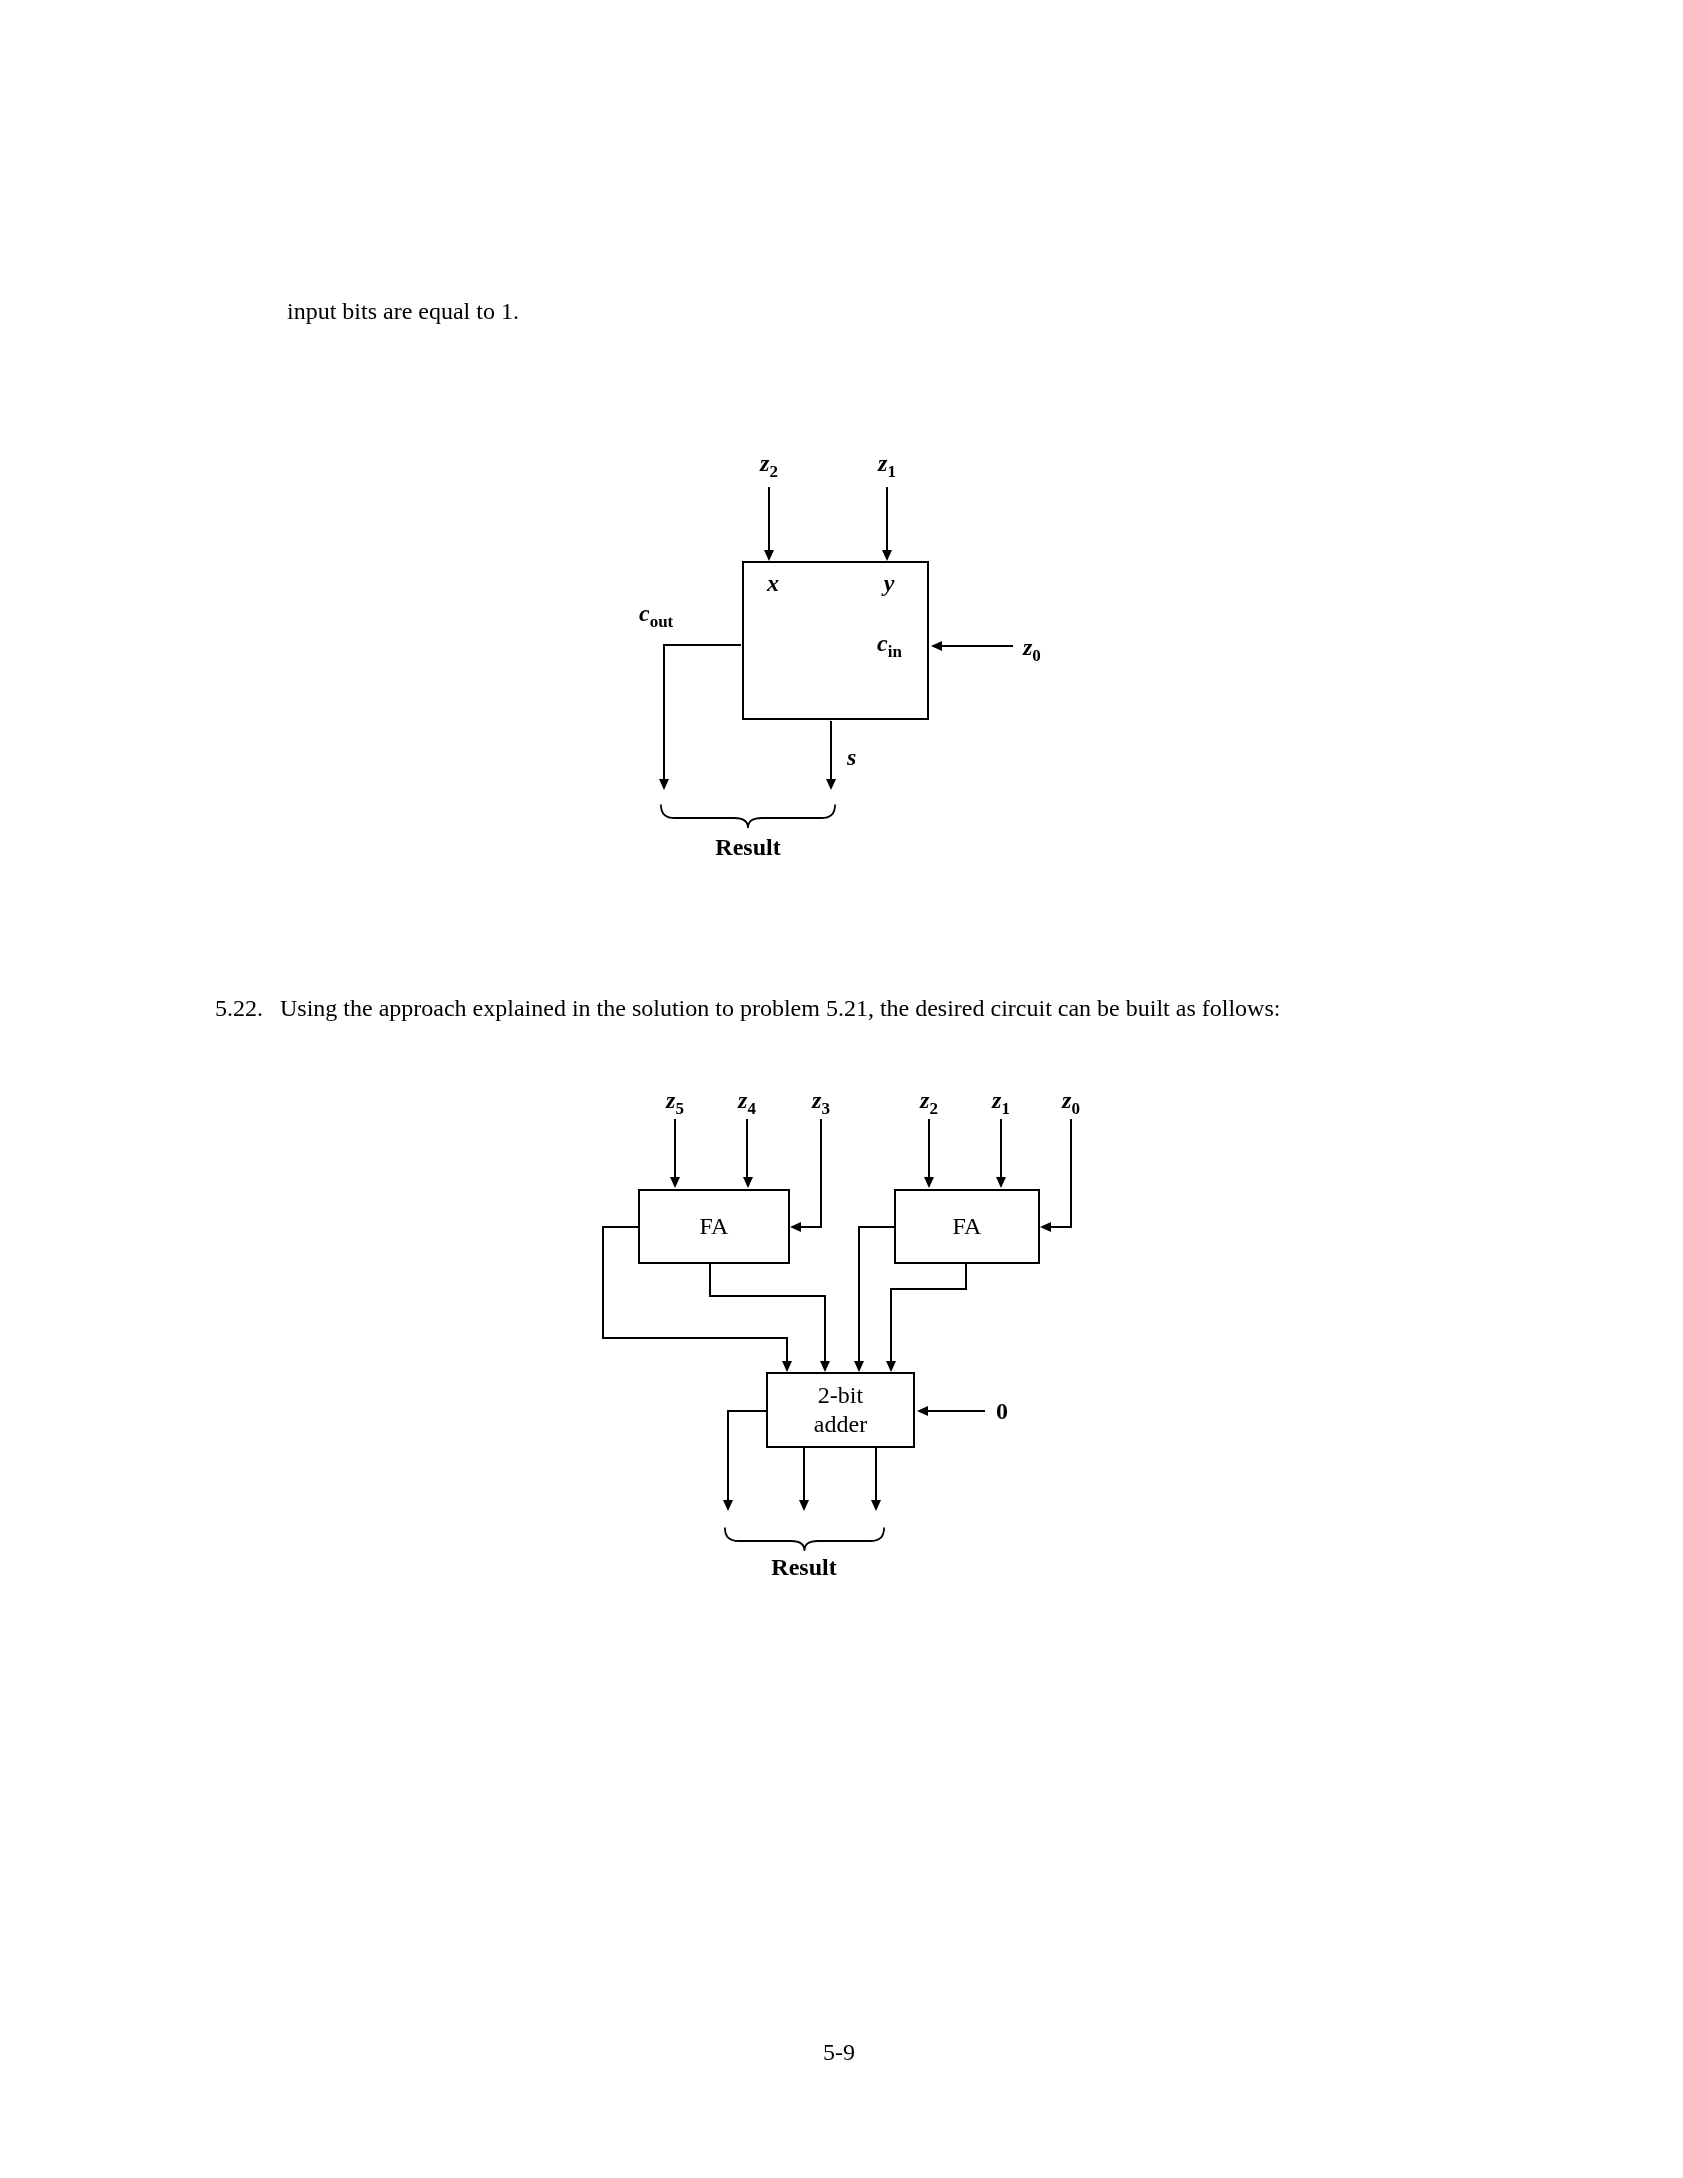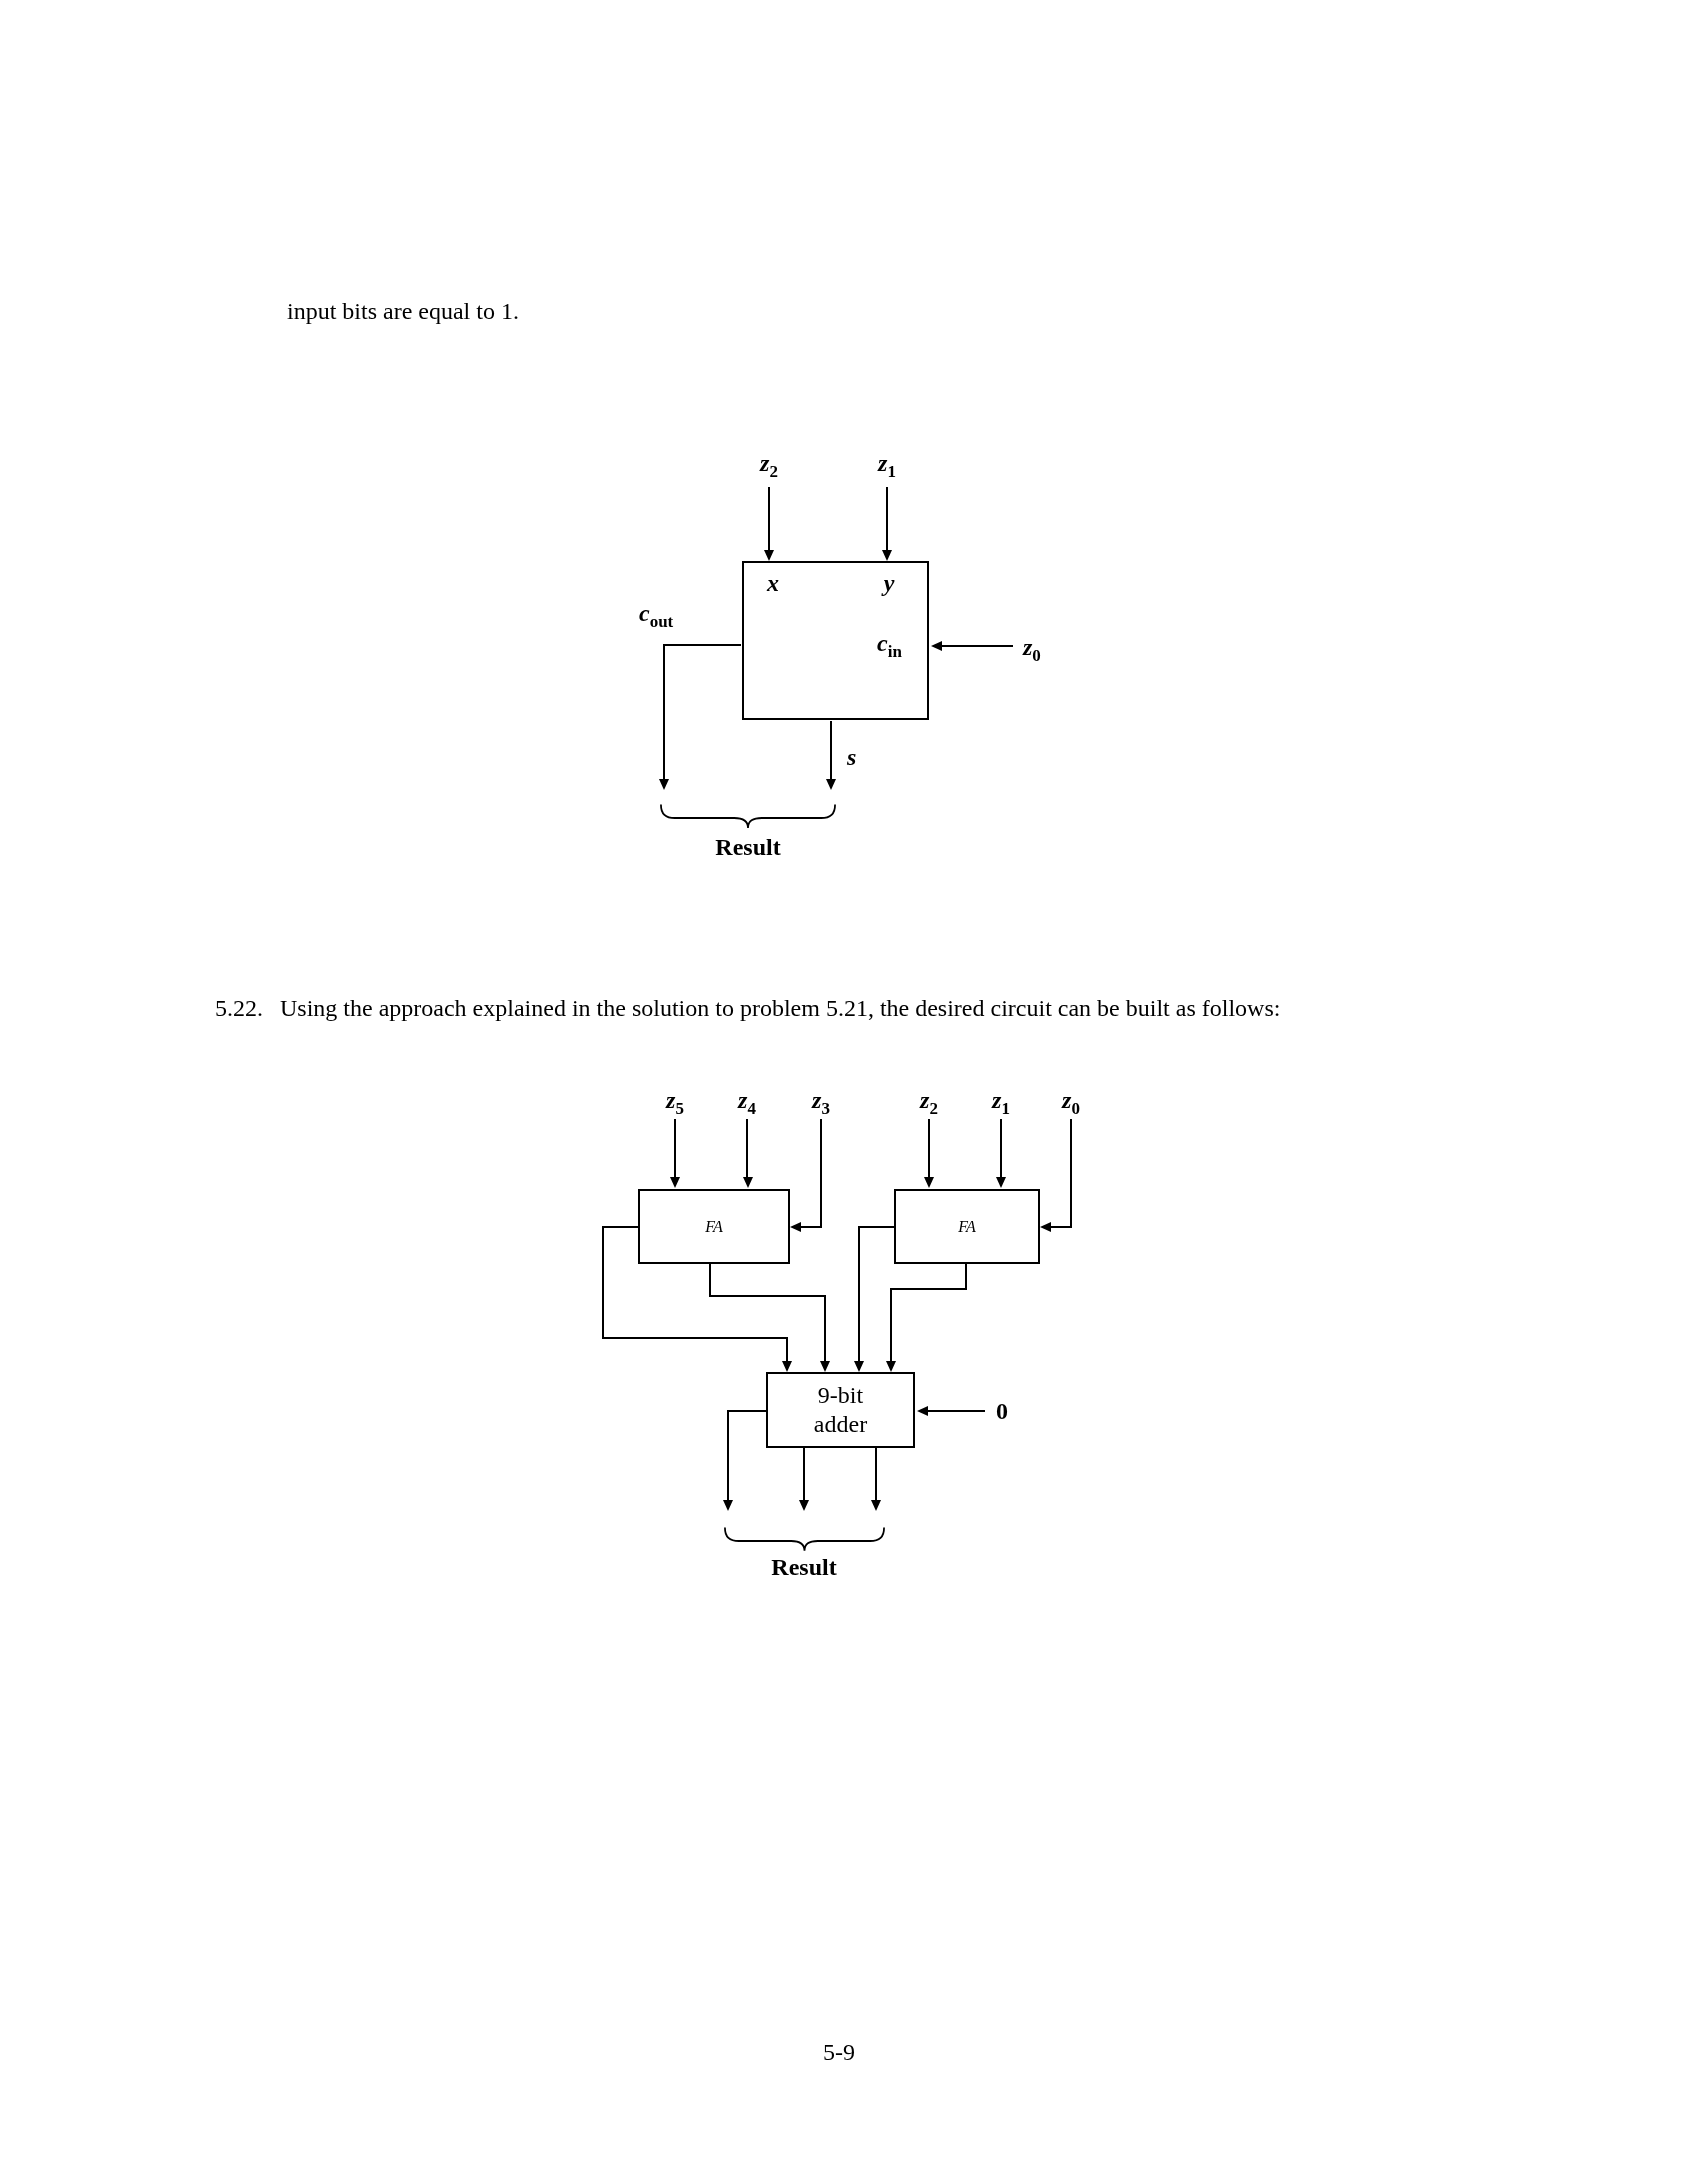--- a/index.html
+++ b/index.html
@@ -9,21 +9,21 @@
     font-family:"Liberation Serif", serif; color:#000;
     overflow:hidden;
   }
   .para { position:absolute; font-size:24px; line-height:37px; }
   .pline { white-space:nowrap; }
   .pline.indent { margin-left:72px; }
   .pnum { margin-right:17px; }
   .hl { position:absolute; background:#000; height:2px; }
   .vl { position:absolute; background:#000; width:2px; }
   .box { position:absolute; border:2px solid #000; background:#fff; }
-  .flexc { display:flex; align-items:center; justify-content:center; font-size:16px;font-style:italic; }
+  .flexc { display:flex; align-items:center; justify-content:center; font-size:24px; }
   .flexcol { display:flex; flex-direction:column; align-items:center; justify-content:center; font-size:24px; line-height:29px; }
   .arr-d { position:absolute; width:0; height:0;
     border-left:5px solid transparent; border-right:5px solid transparent;
     border-top:11px solid #000; }
   .arr-l { position:absolute; width:0; height:0;
     border-top:5px solid transparent; border-bottom:5px solid transparent;
     border-right:11px solid #000; }
   .lbl { position:absolute; font-size:24px; white-space:nowrap;font-weight:bold; }
   .lbl i { font-style:italic; }
   .lbl sub { font-size:17px; line-height:0; }
@@ -120,21 +120,21 @@
 <div class="hl" style="left:859px; top:1226px; width:35px;"></div>
 <div class="vl" style="left:858px; top:1226px; height:137px;"></div>
 <div class="arr-d" style="left:854px; top:1361px;"></div>
 
 <div class="vl" style="left:965px; top:1264px; height:26px;"></div>
 <div class="hl" style="left:890px; top:1288px; width:77px;"></div>
 <div class="vl" style="left:890px; top:1288px; height:74px;"></div>
 <div class="arr-d" style="left:886px; top:1361px;"></div>
 
 <div class="box flexcol" style="left:766px; top:1372px; width:149px; height:76px;">
-  <span>9-bit</span>
+  <span>2-bit</span>
   <span>adder</span>
 </div>
 
 <div class="arr-l" style="left:917px; top:1406px;"></div>
 <div class="hl" style="left:928px; top:1410px; width:57px;"></div>
 <span class="lbl" style="left:996px; top:1398px;">0</span>
 
 <div class="hl" style="left:727px; top:1410px; width:40px;"></div>
 <div class="vl" style="left:727px; top:1410px; height:91px;"></div>
 <div class="arr-d" style="left:723px; top:1500px;"></div>

